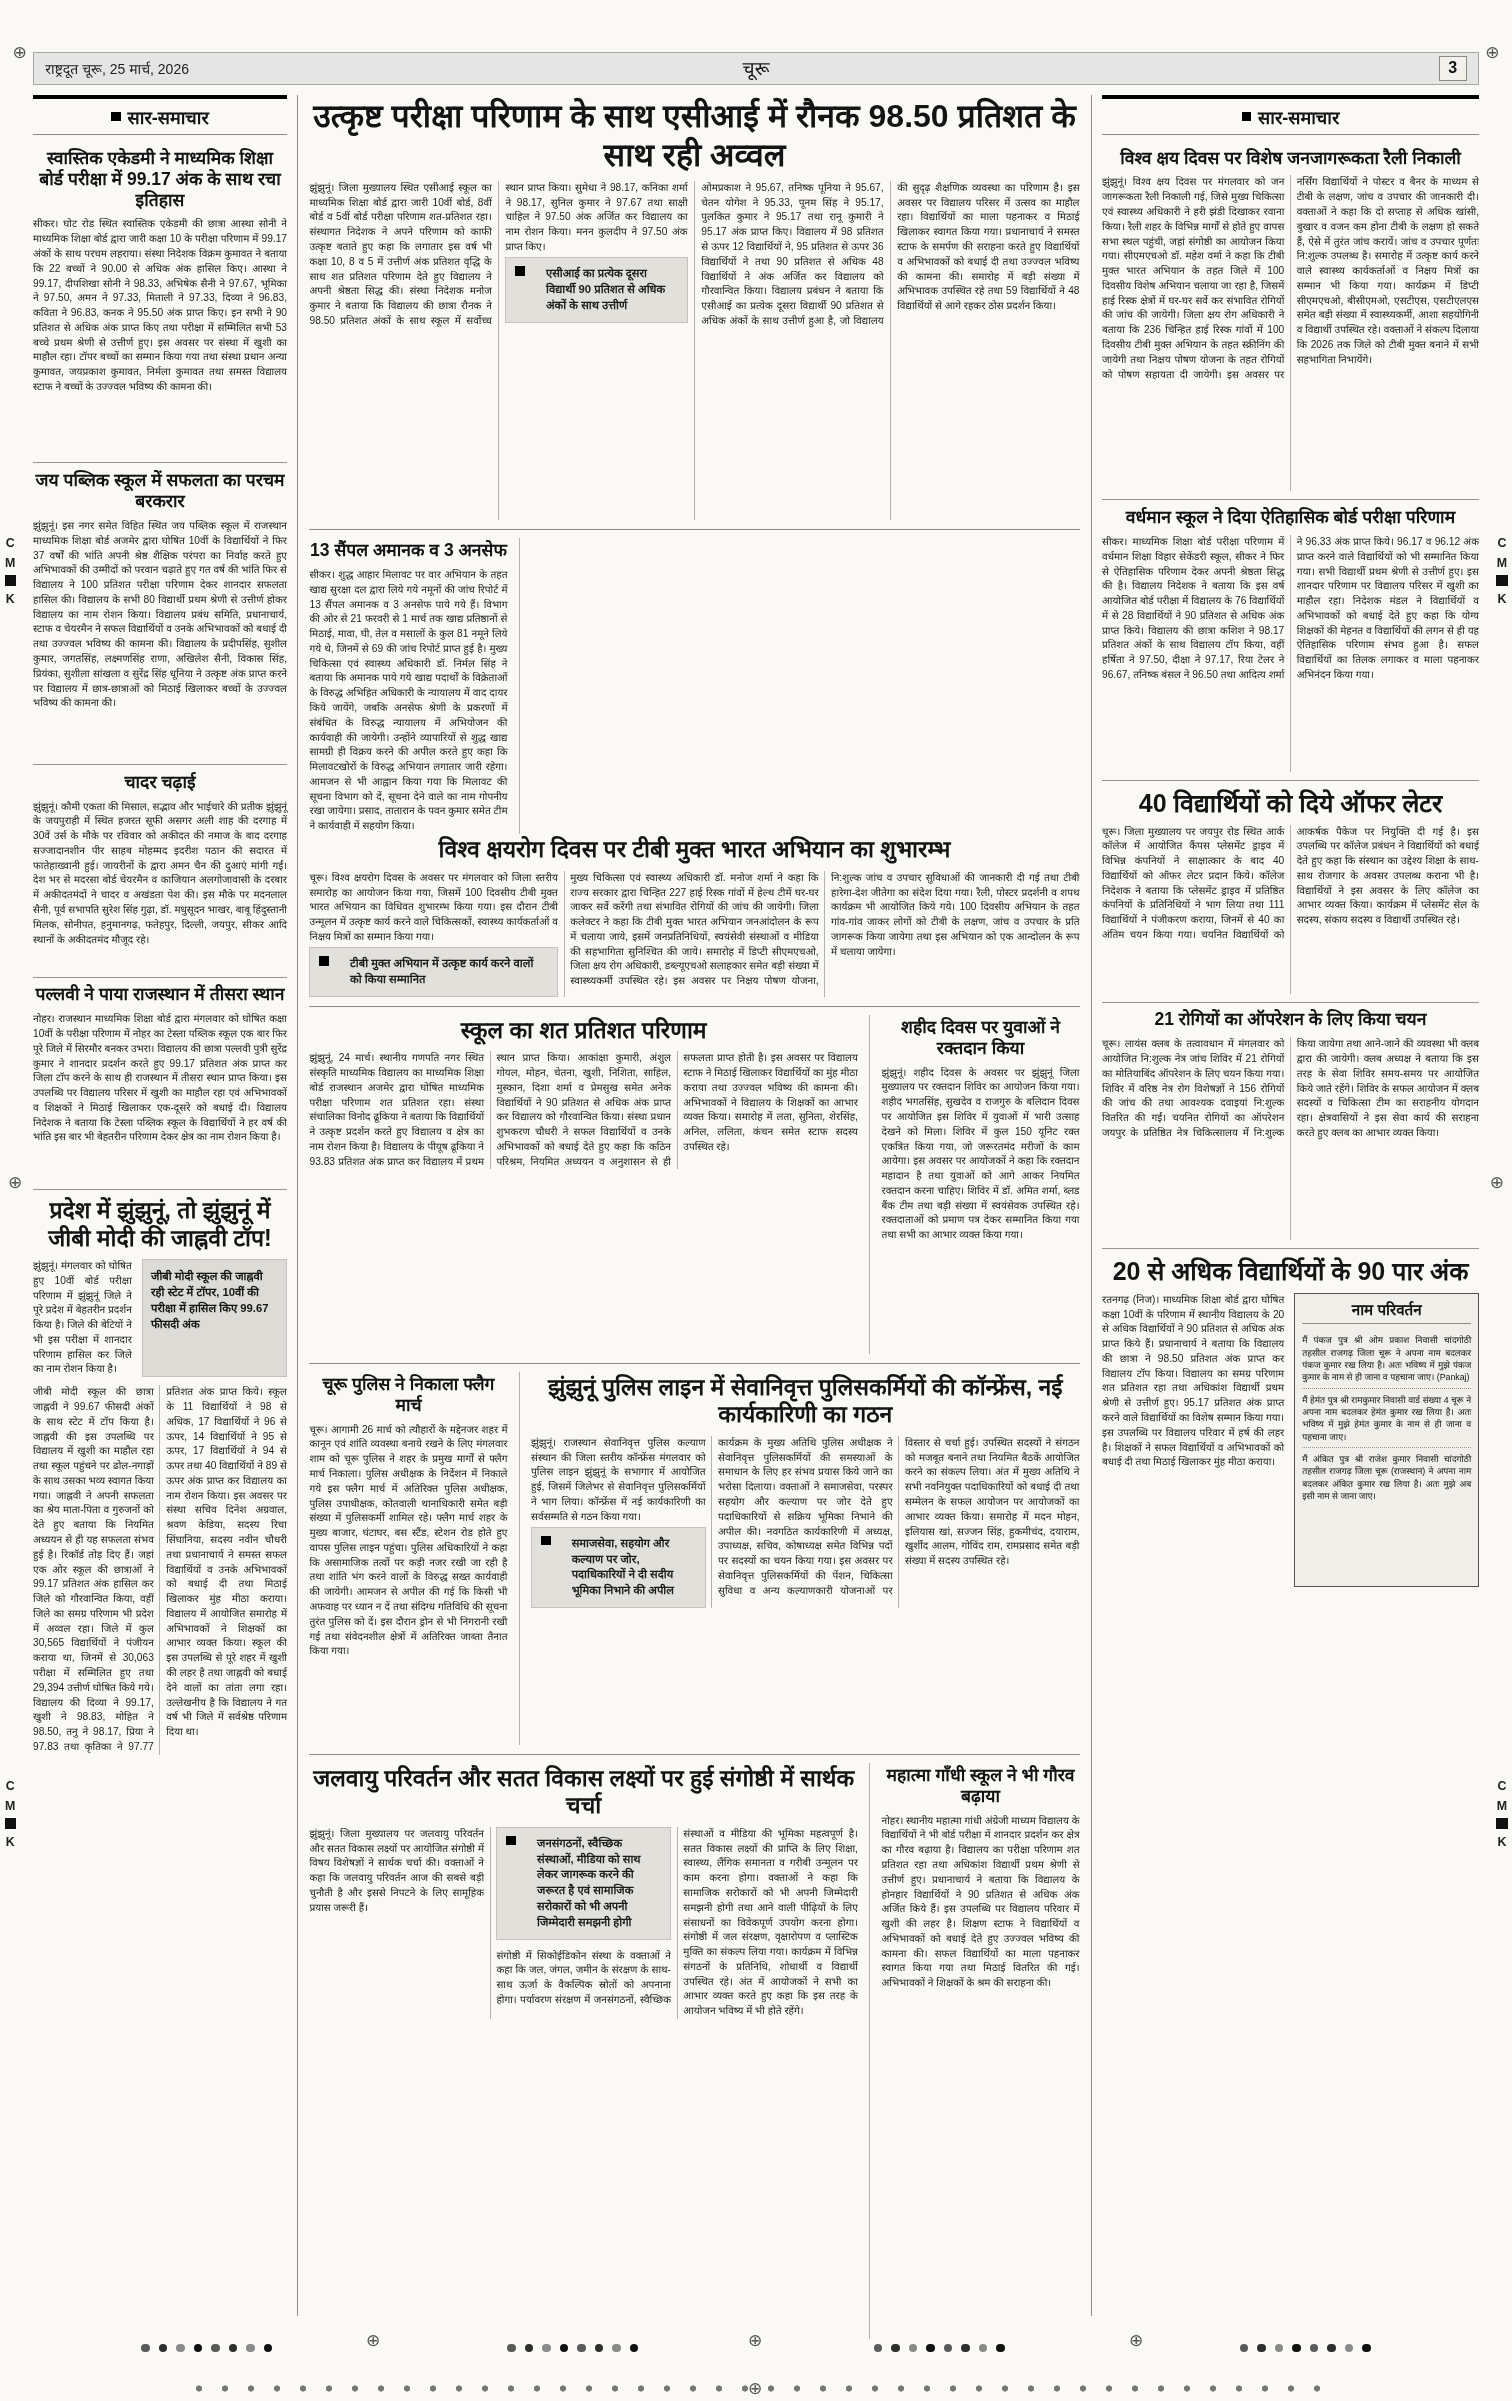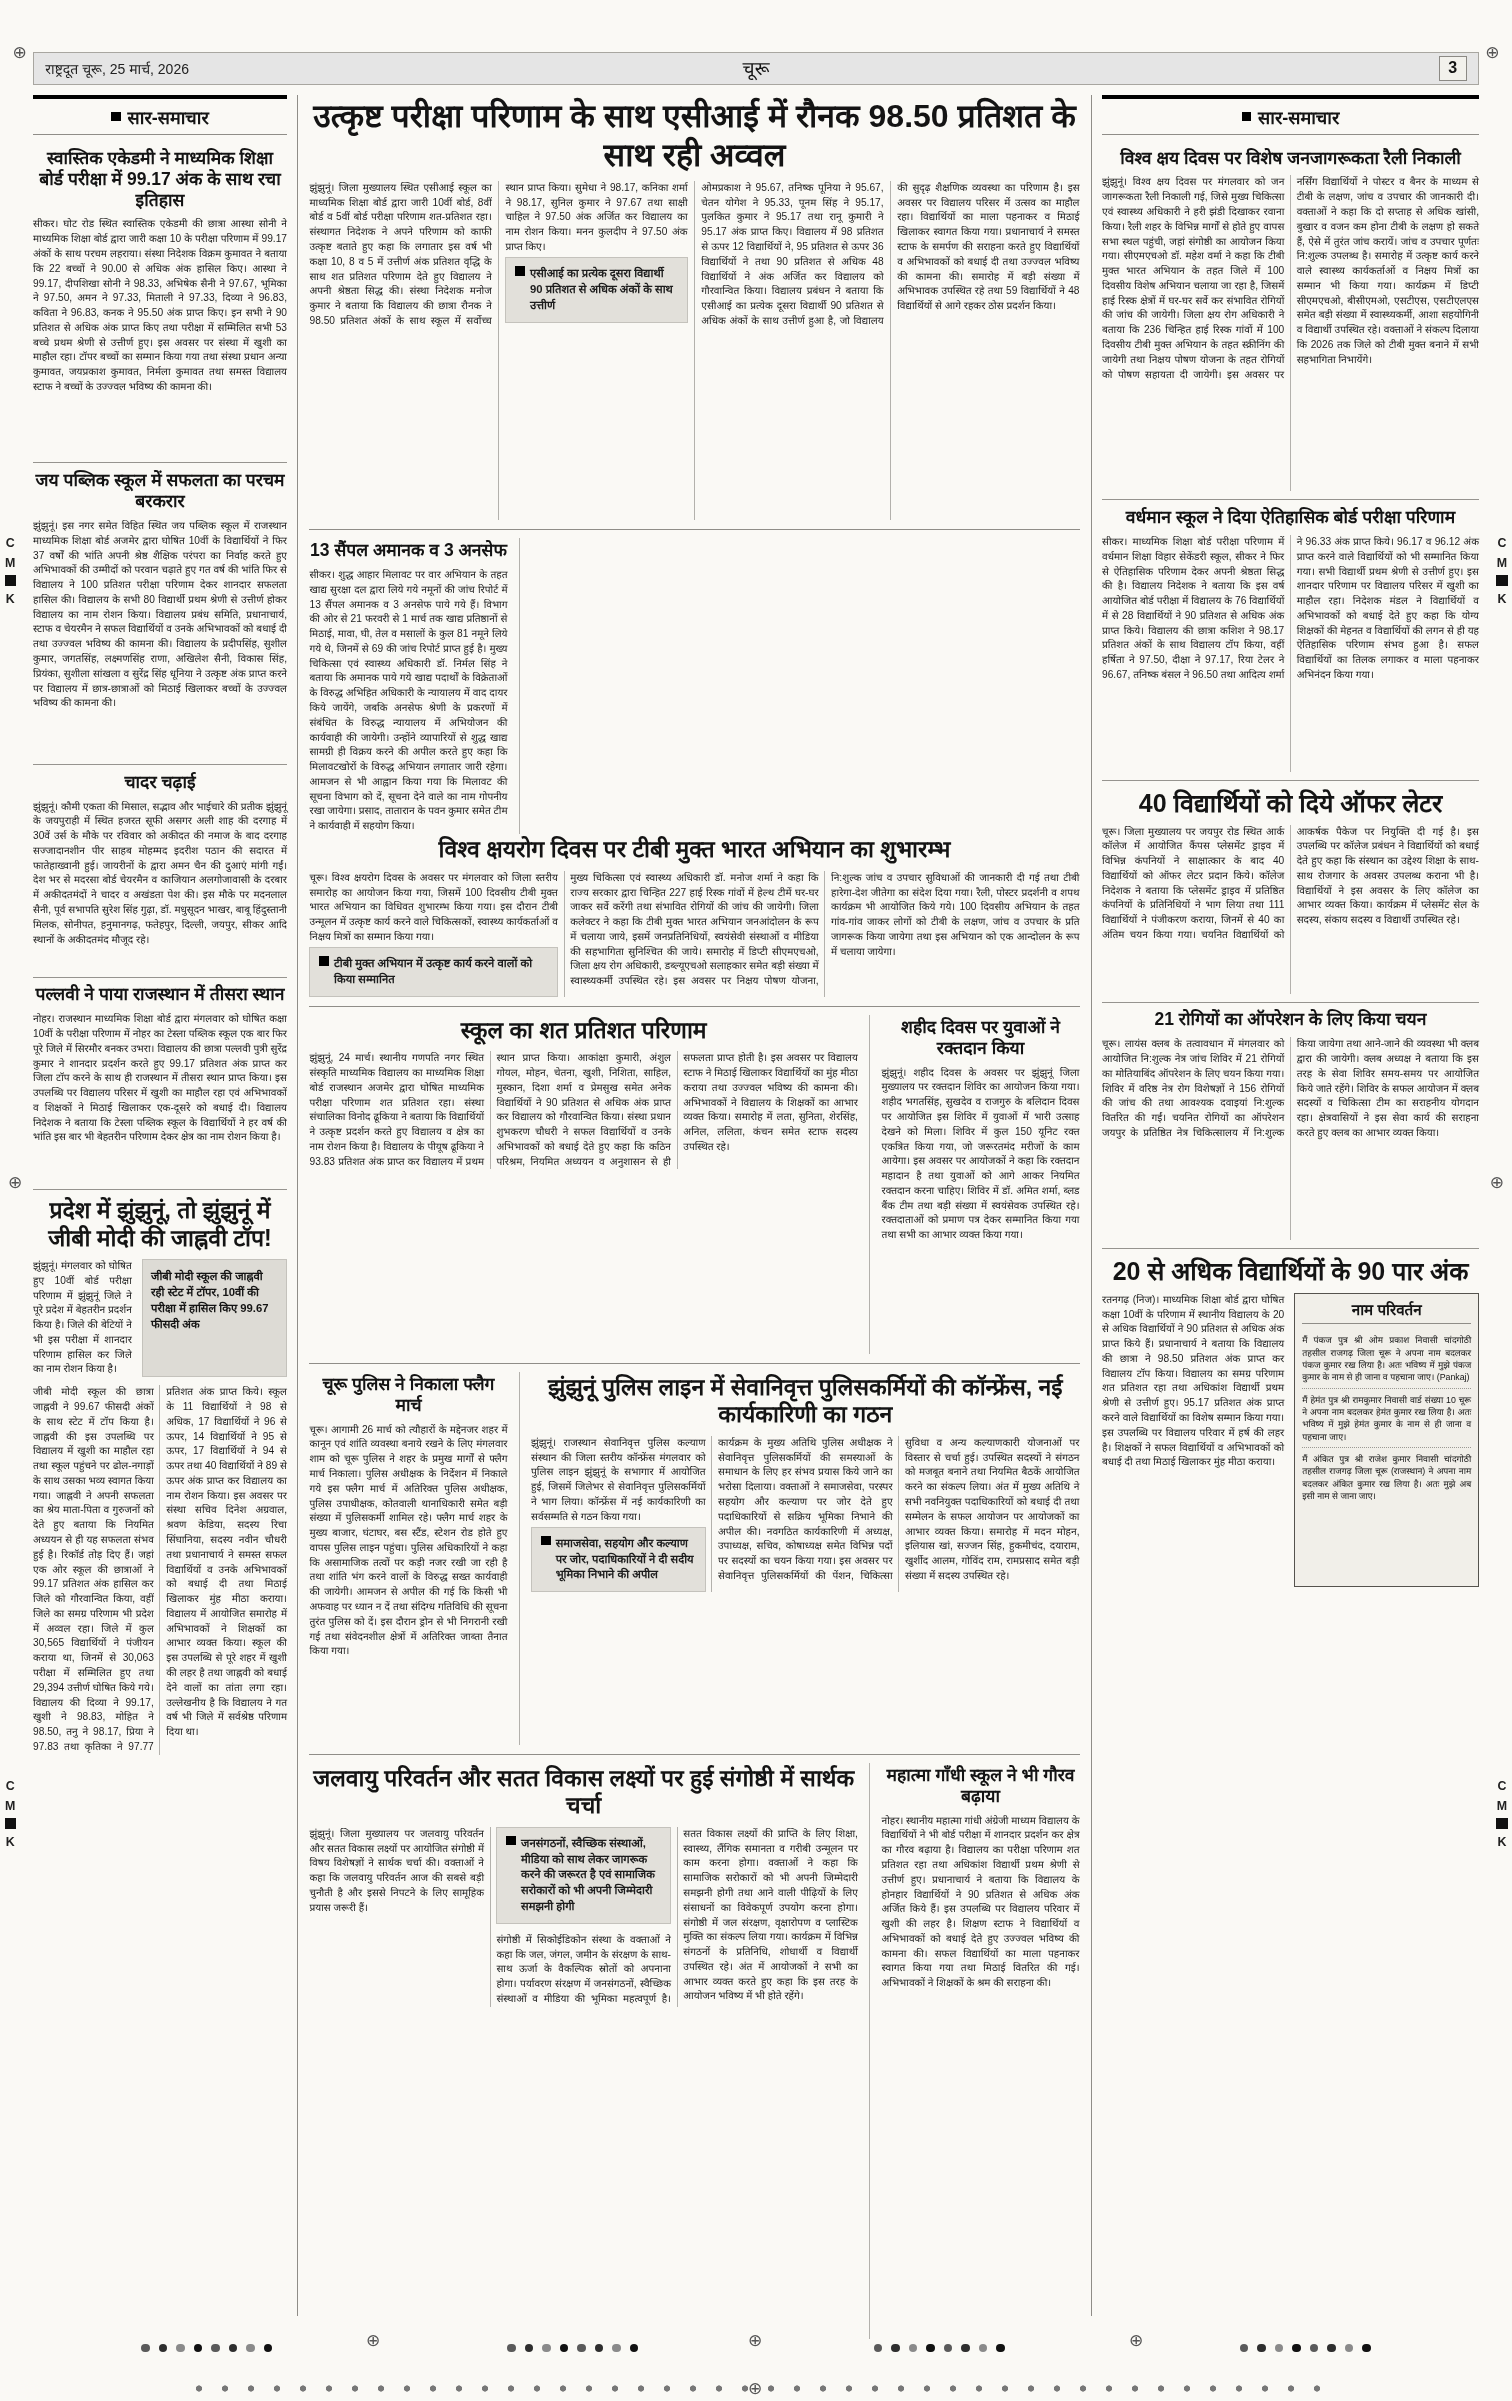--- a/index.html
+++ b/index.html
@@ -39,21 +39,21 @@
   h2{font-size:23px;}
   h3{font-size:17.5px;}
   .hl-lg{font-size:25px;}
   .body-txt{font-size:10.2px;line-height:1.45;text-align:justify;color:#1c1c1c;}
   .article{border-bottom:0.6px solid #96948f;padding:4.5px 0 8px;}
   .article:last-child{border-bottom:none;}
   .cols-2{column-count:2;column-gap:12.4px;column-rule:0.6px solid #b3b1ac;}
   .cols-3{column-count:3;column-gap:12.4px;column-rule:0.6px solid #b3b1ac;}
   .cols-4{column-count:4;column-gap:13.6px;column-rule:0.6px solid #b3b1ac;}
   .inbox{background:#e2e0da;border:0.6px solid #c4c2bc;padding:8px 9px;margin:2.3px 0 9px;
-         font-weight:bold;font-size:11.3px;line-height:1.4;display:flex;gap:5px;break-inside:avoid;text-align:left;}
+         font-weight:bold;font-size:11.3px;line-height:1.4;display:flex;gap:21px;break-inside:avoid;text-align:left;}
   .sidebox{width:127px;flex:0 0 127px;background:#dddbd5;border:0.6px solid #c4c2bc;
          padding:8px;font-weight:bold;font-size:11.3px;line-height:1.42;}
   .row{display:flex;border-top:0.6px solid #8f8d88;margin-top:9px;padding-top:8px;}
   .subcol{border-right:0.6px solid #b3b1ac;padding-right:11.3px;margin-right:11.3px;}
   .w345{width:198px;flex:0 0 198px;}
   .grow{flex:1;min-width:0;}
   .flexrow{display:flex;gap:10.2px;}
   .lede{flex:1;}
   .lead-body{min-height:339px;}
   .namebox{width:169px;flex:0 0 169px;background:#f1efe9;border:1.1px solid #55534e;padding:6.8px;}
@@ -255,21 +255,21 @@
         <div class="body-txt cols-2 mh360">चूरू। लायंस क्लब के तत्वावधान में मंगलवार को आयोजित नि:शुल्क नेत्र जांच शिविर में 21 रोगियों का मोतियाबिंद ऑपरेशन के लिए चयन किया गया। शिविर में वरिष्ठ नेत्र रोग विशेषज्ञों ने 156 रोगियों की जांच की तथा आवश्यक दवाइयां नि:शुल्क वितरित की गईं। चयनित रोगियों का ऑपरेशन जयपुर के प्रतिष्ठित नेत्र चिकित्सालय में नि:शुल्क किया जायेगा तथा आने-जाने की व्यवस्था भी क्लब द्वारा की जायेगी। क्लब अध्यक्ष ने बताया कि इस तरह के सेवा शिविर समय-समय पर आयोजित किये जाते रहेंगे। शिविर के सफल आयोजन में क्लब सदस्यों व चिकित्सा टीम का सराहनीय योगदान रहा। क्षेत्रवासियों ने इस सेवा कार्य की सराहना करते हुए क्लब का आभार व्यक्त किया।</div>
       </article>
 
       <article class="article">
         <h2 class="hl-lg">20 से अधिक विद्यार्थियों के 90 पार अंक</h2>
         <div class="flexrow">
           <div class="body-txt lede mh520">रतनगढ़ (निज)। माध्यमिक शिक्षा बोर्ड द्वारा घोषित कक्षा 10वीं के परिणाम में स्थानीय विद्यालय के 20 से अधिक विद्यार्थियों ने 90 प्रतिशत से अधिक अंक प्राप्त किये हैं। प्रधानाचार्य ने बताया कि विद्यालय की छात्रा ने 98.50 प्रतिशत अंक प्राप्त कर विद्यालय टॉप किया। विद्यालय का समग्र परिणाम शत प्रतिशत रहा तथा अधिकांश विद्यार्थी प्रथम श्रेणी से उत्तीर्ण हुए। 95.17 प्रतिशत अंक प्राप्त करने वाले विद्यार्थियों का विशेष सम्मान किया गया। इस उपलब्धि पर विद्यालय परिवार में हर्ष की लहर है। शिक्षकों ने सफल विद्यार्थियों व अभिभावकों को बधाई दी तथा मिठाई खिलाकर मुंह मीठा कराया।</div>
           <div class="namebox">
             <h4>नाम परिवर्तन</h4>
             <div class="entry">मैं पंकज पुत्र श्री ओम प्रकाश निवासी चांदगोठी तहसील राजगढ़ जिला चूरू ने अपना नाम बदलकर पंकज कुमार रख लिया है। अतः भविष्य में मुझे पंकज कुमार के नाम से ही जाना व पहचाना जाए। (Pankaj)</div>
-            <div class="entry">मैं हेमंत पुत्र श्री रामकुमार निवासी वार्ड संख्या 10 चूरू ने अपना नाम बदलकर हेमंत कुमार रख लिया है। अतः भविष्य में मुझे हेमंत कुमार के नाम से ही जाना व पहचाना जाए।</div>
+            <div class="entry">मैं हेमंत पुत्र श्री रामकुमार निवासी वार्ड संख्या 4 चूरू ने अपना नाम बदलकर हेमंत कुमार रख लिया है। अतः भविष्य में मुझे हेमंत कुमार के नाम से ही जाना व पहचाना जाए।</div>
             <div class="entry">मैं अंकित पुत्र श्री राजेश कुमार निवासी चांदगोठी तहसील राजगढ़ जिला चूरू (राजस्थान) ने अपना नाम बदलकर अंकित कुमार रख लिया है। अतः मुझे अब इसी नाम से जाना जाए।</div>
           </div>
         </div>
       </article>
     </aside>
   </div>
 
   <div class="dotstrip">
     <div class="dotgroup">
       <span class="dot"></span>

